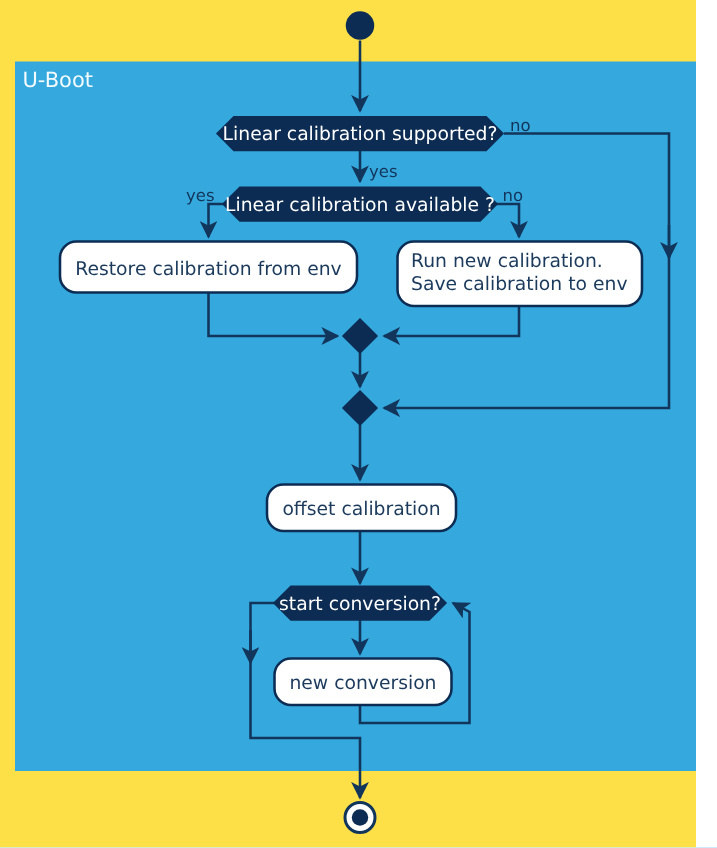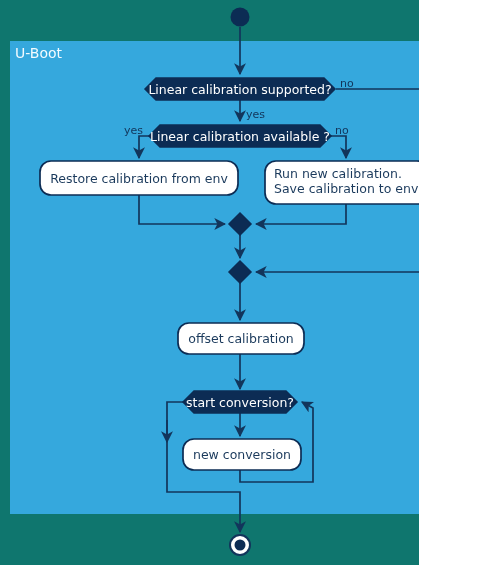--- a/index.html
+++ b/index.html
@@ -7,24 +7,24 @@
     padding: 0;
     background: #ffffff;
   }
   body {
     width: 478px;
     height: 565px;
     font-family: "DejaVu Sans", sans-serif;
   }
   #diagram-root {
     position: relative;
-    width: 419px;
+    width: 464px;
     height: 565px;
     overflow: hidden;
-    background: #0f766e;
+    background: #fde047;
   }
   svg.canvas {
     position: absolute;
     left: 0;
     top: 0;
     width: 478px;
     height: 565px;
   }
   
   .node-text {

